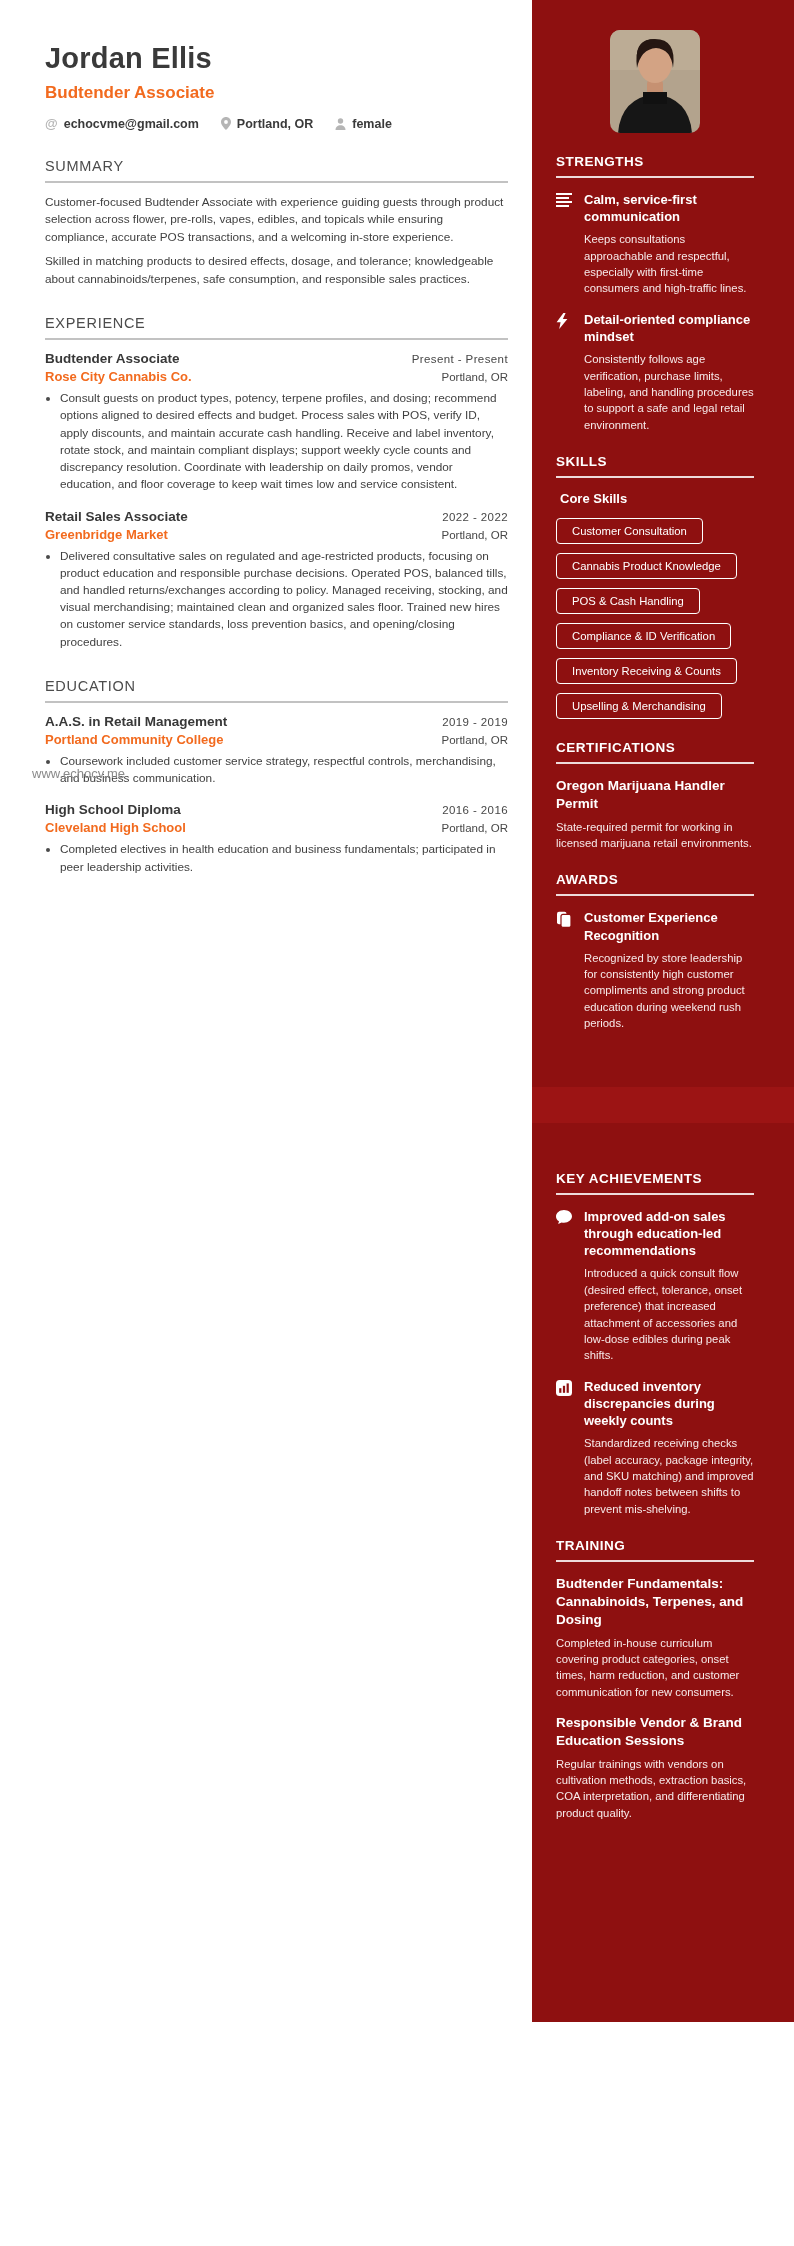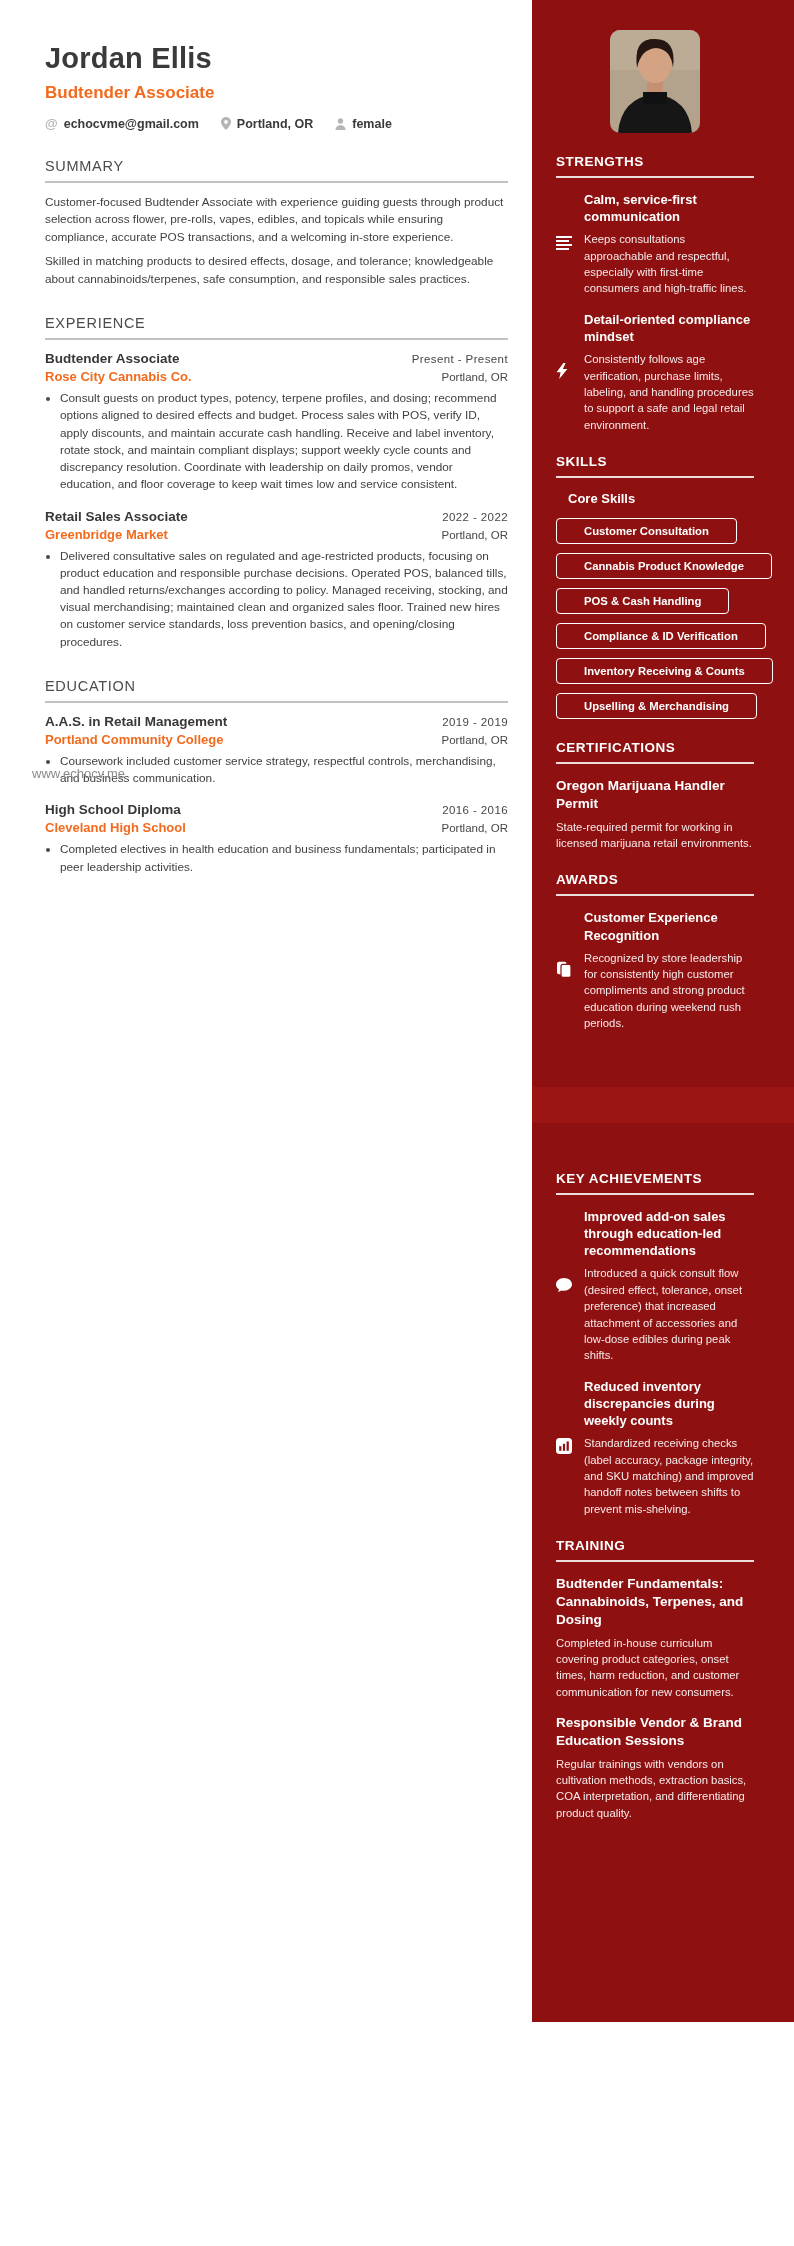--- a/index.html
+++ b/index.html
@@ -46,29 +46,29 @@
   .sb-block { position:absolute; left:0; width:262px; box-sizing:border-box; padding:0 40px 0 24px; }
   #sb1 { top:30px; }
   #sb2 { top:1150px; }
 
   .photo { width:90px; height:103px; border-radius:10px; overflow:hidden; margin:0 auto 2px; }
   .photo svg { display:block; }
 
   .sb-h { font-size:13.5px; font-weight:bold; letter-spacing:0.5px; margin:21px 0 0; }
   .sb-div { height:2px; background:rgba(255,255,255,0.85); margin:7px 0 13px; }
 
-  .iconrow { display:flex; gap:11px; margin-bottom:14px;align-items:center; }
+  .iconrow { display:flex; gap:11px; margin-bottom:14px; }
   .iconrow .ic { flex:0 0 17px; padding-top:2px; }
   .it-title { font-size:13px; font-weight:bold; line-height:1.32; }
   .it-desc { font-size:11.3px; line-height:1.45; margin-top:6px; color:#f7eaea; }
 
-  .core { font-size:13px; font-weight:bold; margin:0 12px 12px; }
+  .core { font-size:13px; font-weight:bold; margin:0 4px 12px; }
   .pills { display:flex; flex-direction:column; align-items:flex-start; gap:9px; }
-  .pill { border:1.5px solid #ffffff; border-radius:4px; padding:6px 27px;
-          font-size:11.3px; font-weight:bold; white-space:nowrap; }
+  .pill { border:1.5px solid #ffffff; border-radius:4px; padding:6px 15px;
+          font-size:11.3px; font-weight:normal; white-space:nowrap; }
 
   .cert { margin-bottom:14px; }
   .cert-t { font-size:13.5px; font-weight:bold; line-height:1.32; }
   .cert-d { font-size:11.3px; line-height:1.45; margin-top:6px; color:#f7eaea; }
 </style>
 </head>
 <body>
 
 <div class="canvas">
 

